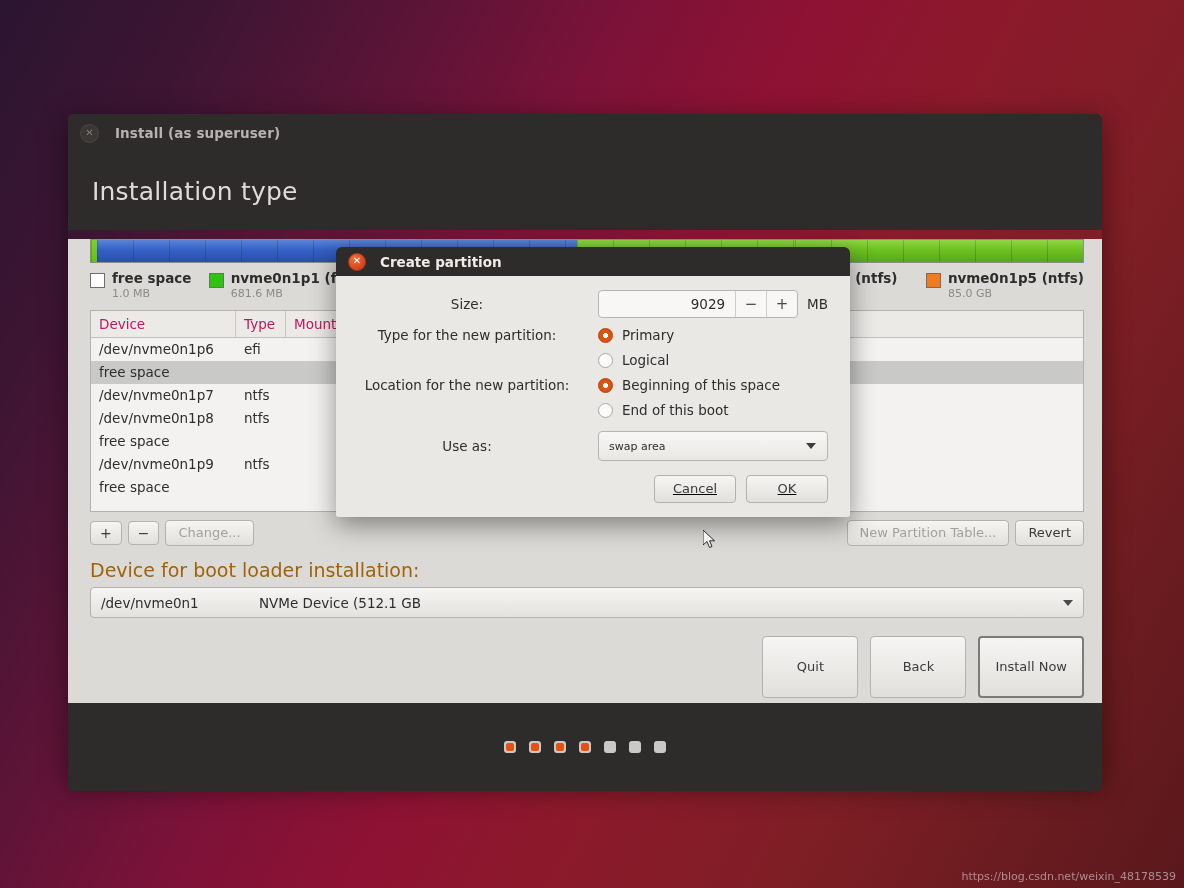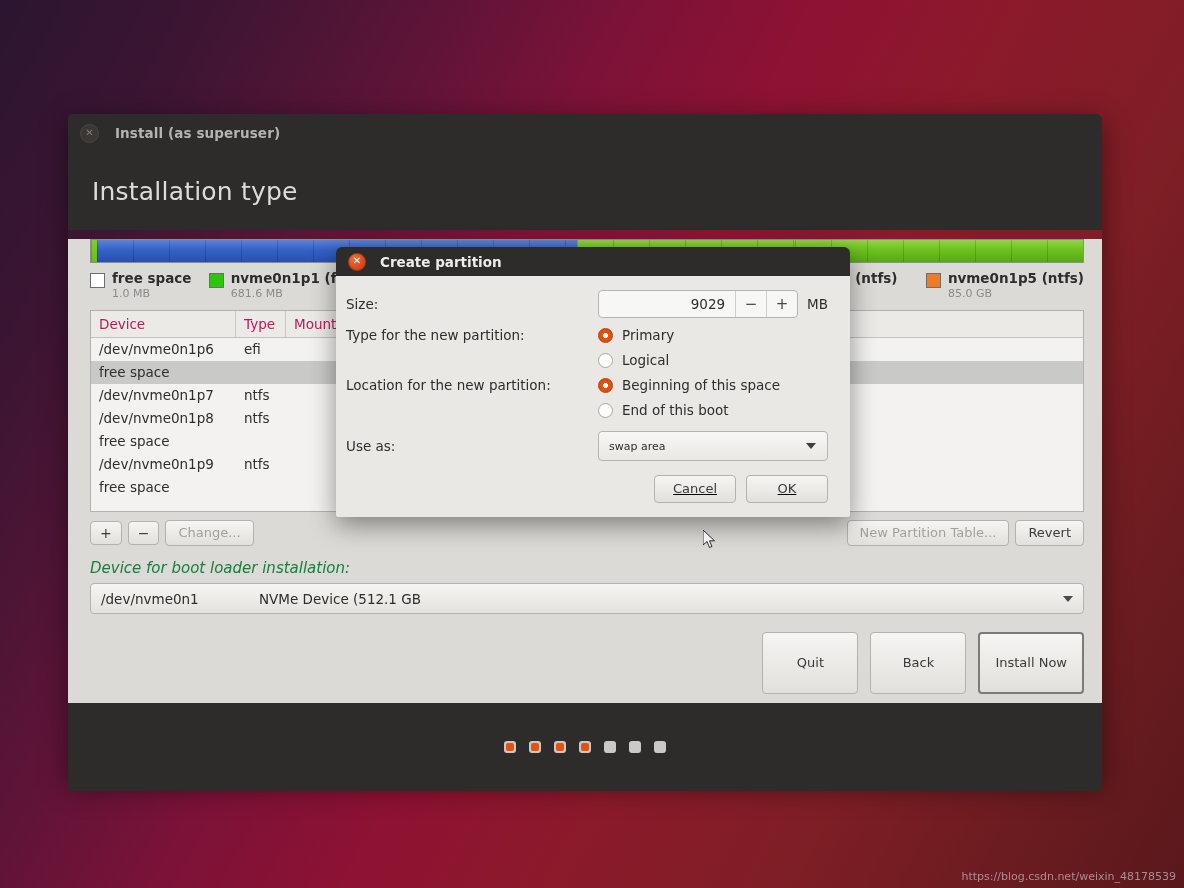--- a/index.html
+++ b/index.html
@@ -164,21 +164,21 @@
     line-height: 16px;
   }
   .btn.sq { padding: 3px 9px; font-size: 14px; }
   .btn.disabled { color: #a3a19d; }
   .btn.focused { border: 2px solid #7d7b77; padding: 3px 11px; }
   .toolbar-spacer { flex: 1; }
   .gap6 { margin-left: 6px; }
 
   .bootloader-label {
     margin: 13px 18px 0 22px;
-    font-size: 15px; color: #15803d; font-style: italic;
+    font-size: 19px; color: #a16207;
   }
   .bootloader-combo {
     margin: 6px 18px 0 22px;
     height: 29px;
     background: linear-gradient(to bottom,#f6f5f3,#e4e2de);
     border: 1px solid #b4b2ae;
     border-radius: 4px;
     display: flex; align-items: center;
     font-size: 13.5px; color: #2d2d2d;
     position: relative;
@@ -246,21 +246,21 @@
   .dlg-body {
     background: #e9e8e5;
     padding: 14px 22px 14px 10px;
     border-radius: 0 0 3px 3px;
   }
   .row {
     display: flex; align-items: center;
     margin-bottom: 9px;
   }
   .row-label {
-    width: 242px; text-align: left; padding-right: 10px;
+    width: 242px; text-align: center; padding-right: 10px;
     font-size: 13.5px; color: #2d2d2d;
     flex: 0 0 auto;
   }
   .spin {
     display: flex; align-items: stretch;
     background: #f7f7f5;
     border: 1px solid #b7b5b1;
     border-radius: 4px;
     width: 229px; height: 26px;
   }

